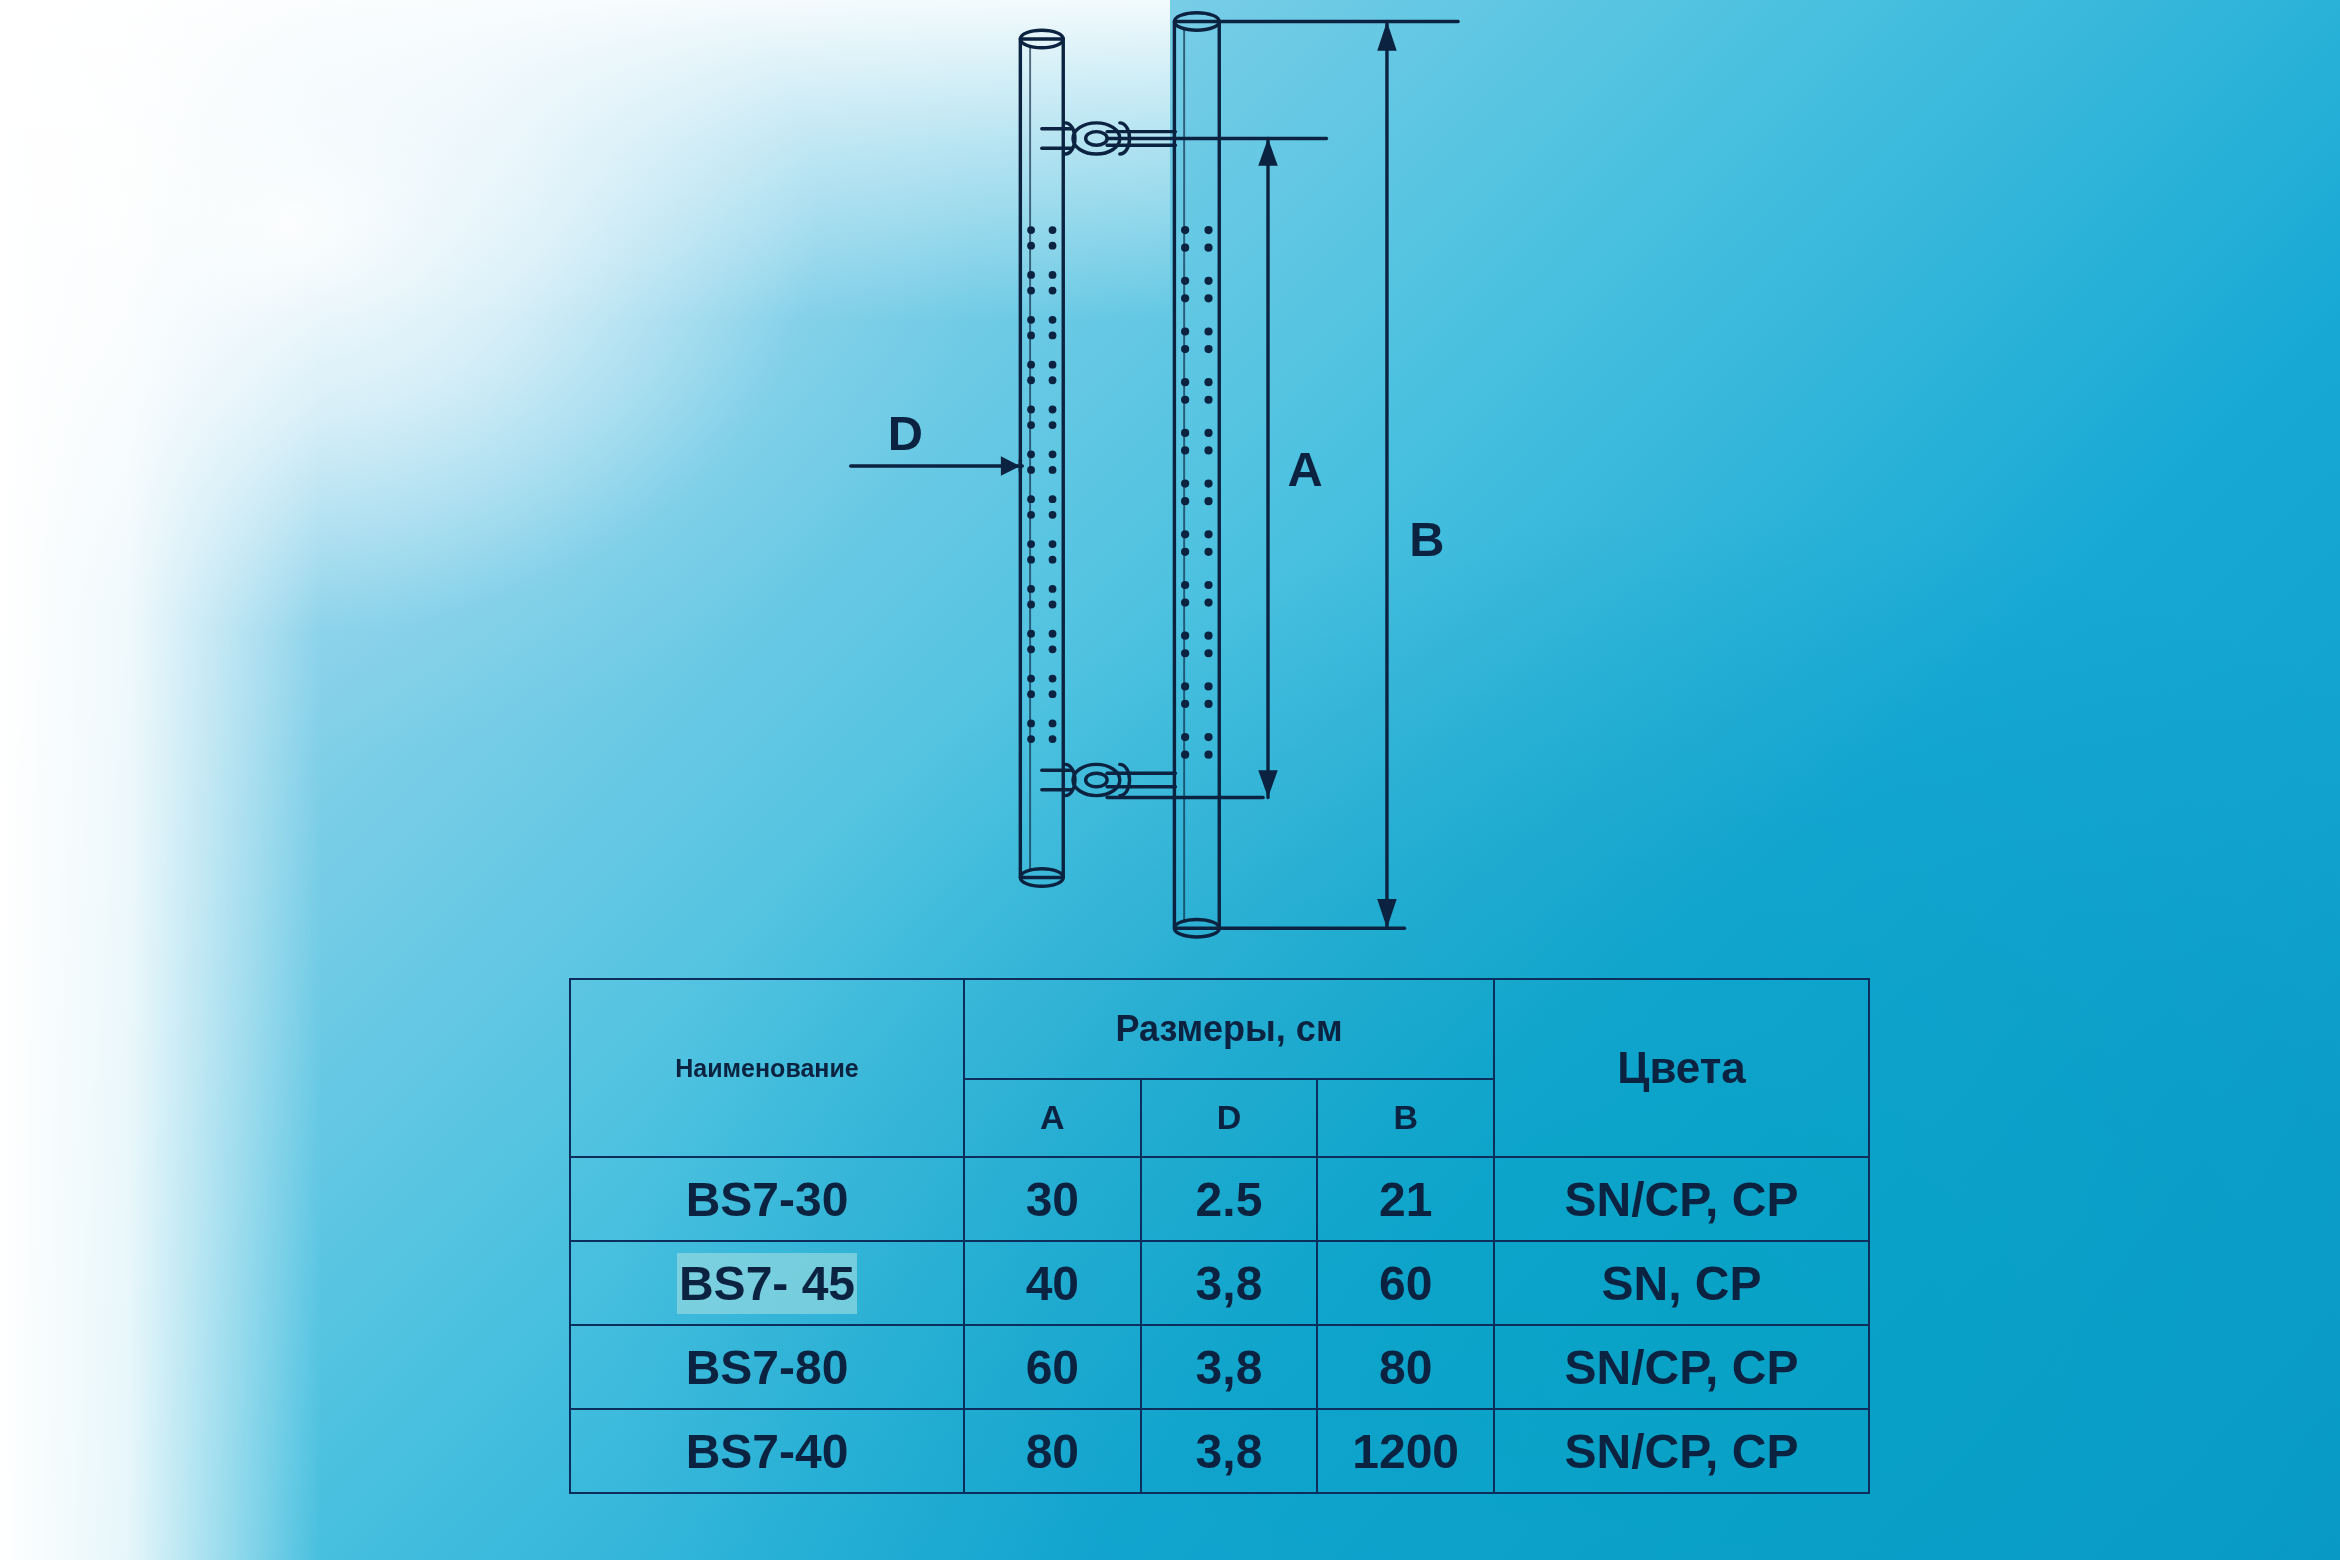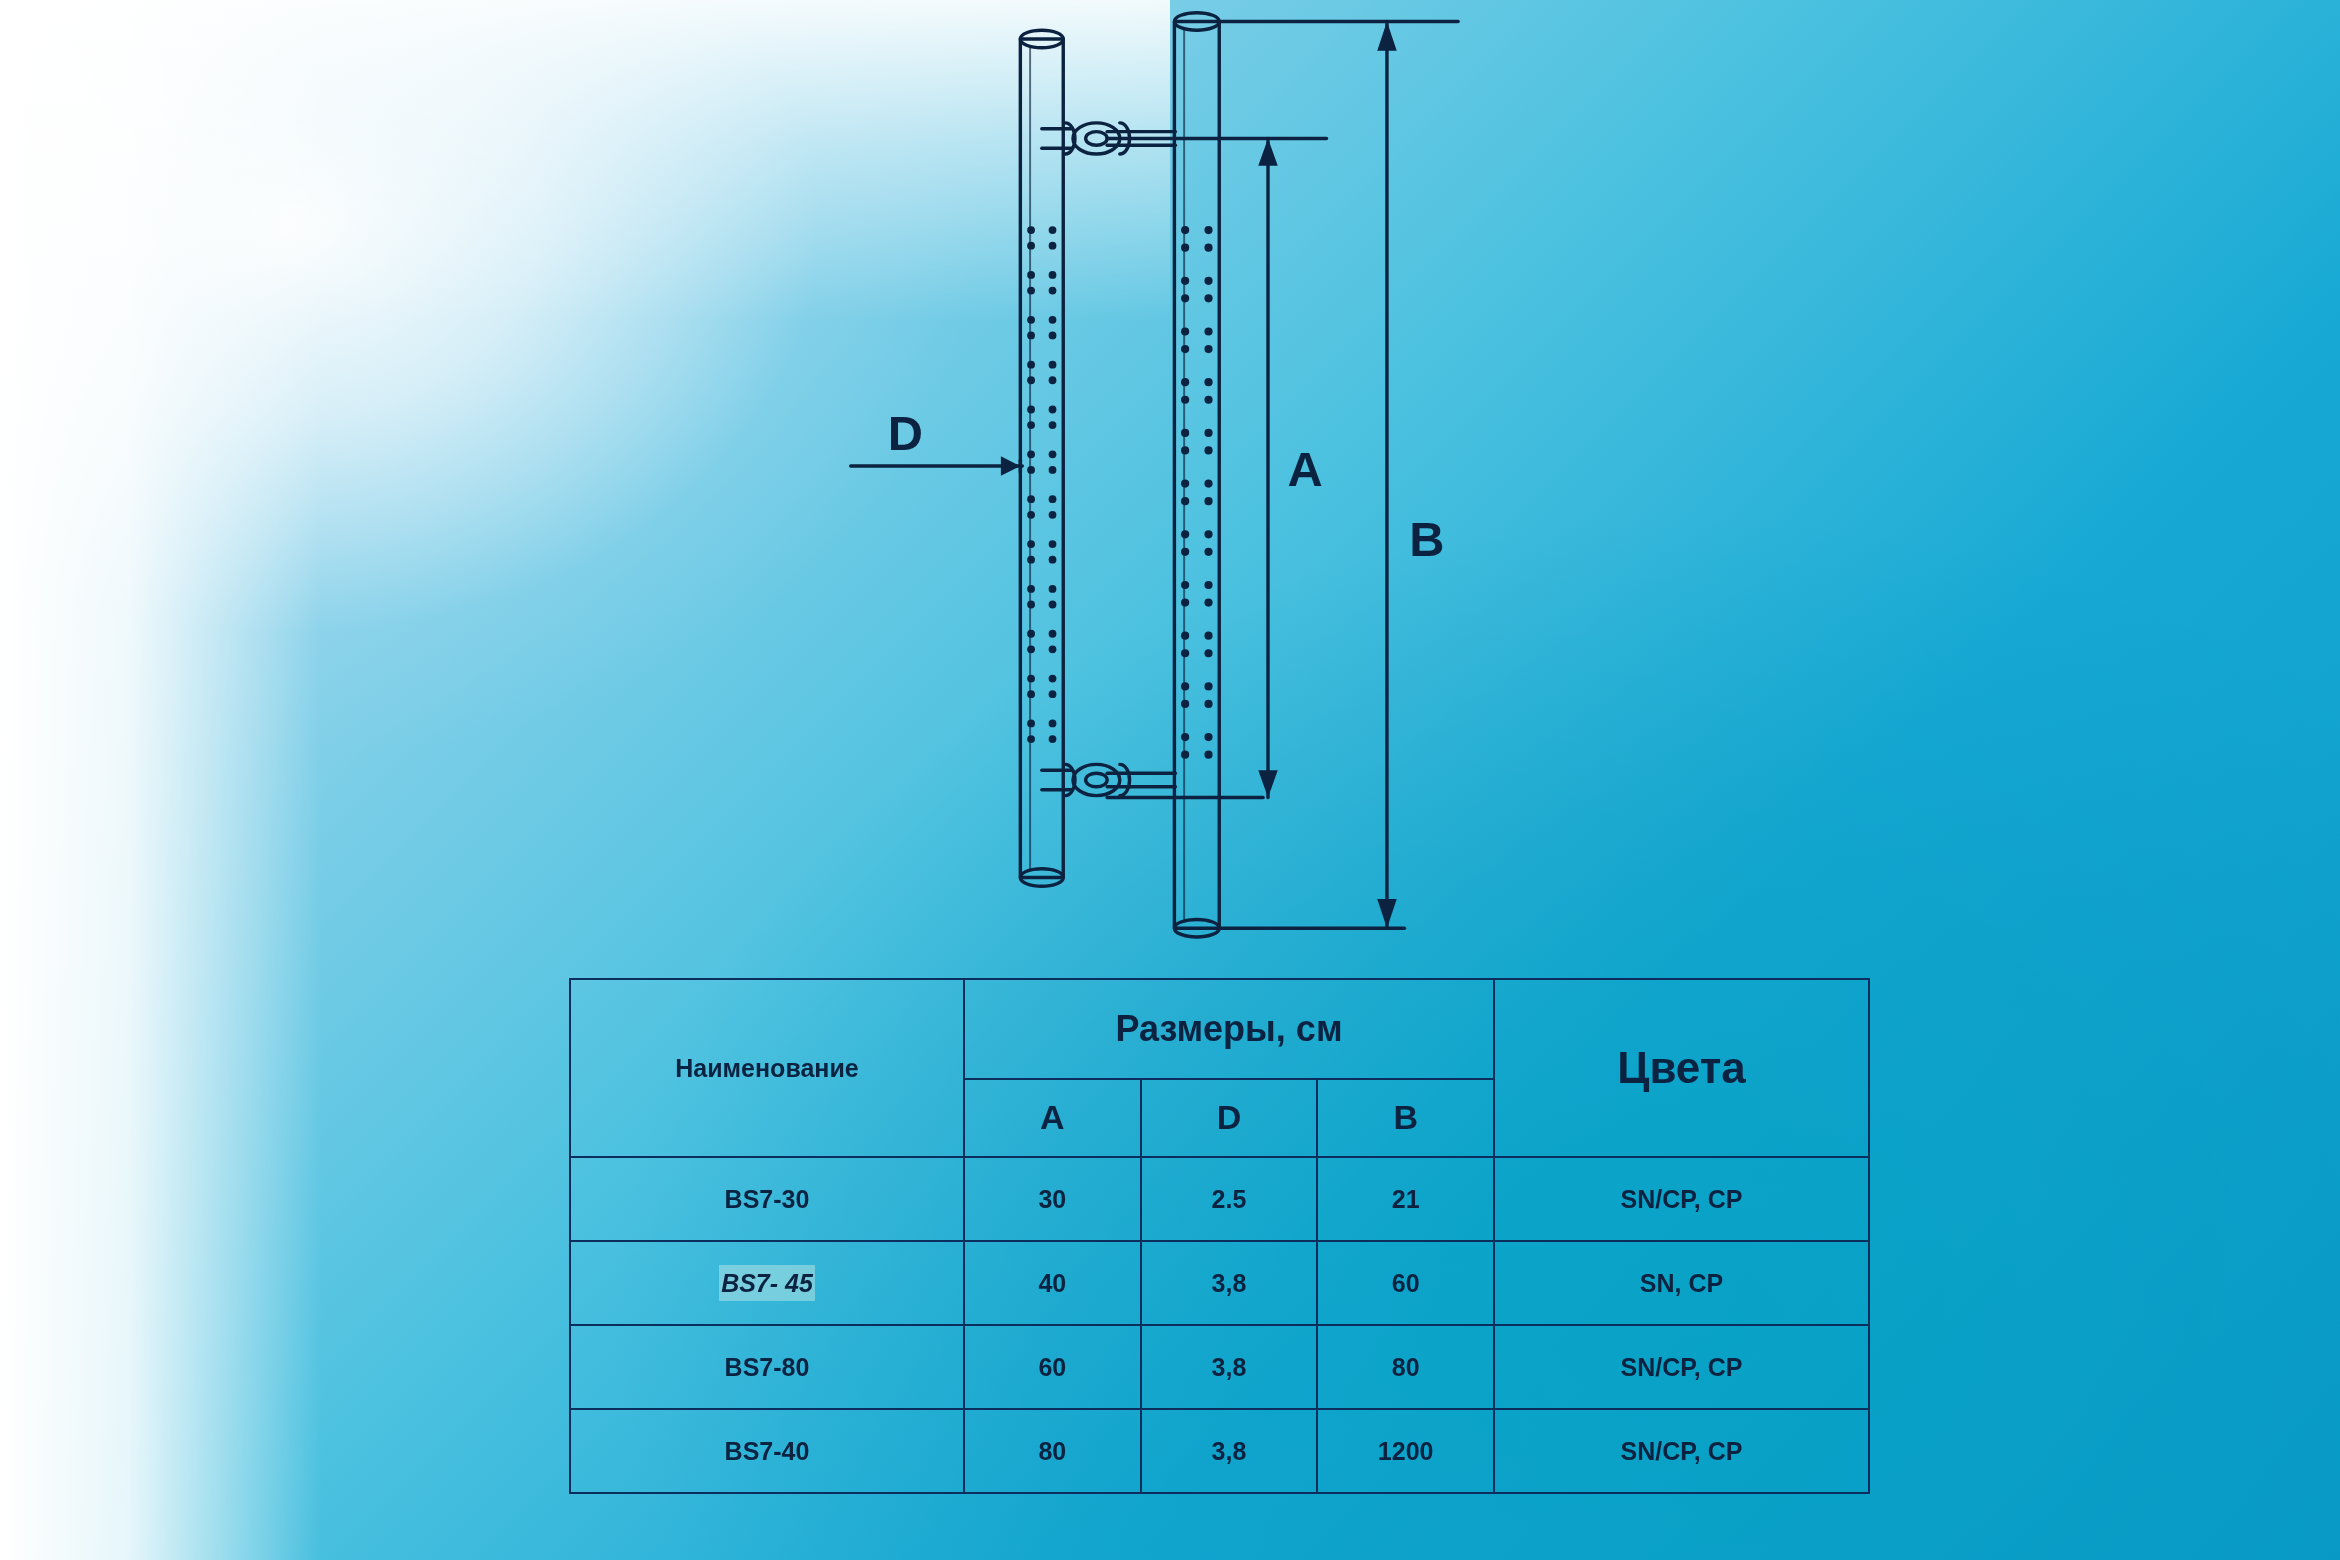--- a/index.html
+++ b/index.html
@@ -71,32 +71,31 @@
   .th-sub {
     font-size: 34px;
     height: 60px;
   }
   .th-colors {
     font-size: 44px;
     height: 174px;
   }
   .data-row td {
     height: 80px;
-    font-size: 25px;
+    font-size: 48px;
     font-weight: normal;
   }
   .c-name { width: 390px; }
   .c-a { width: 98px; }
   .c-d { width: 115px; }
   .c-b { width: 185px; }
   .c-colors { width: 371px; }
   .hl {
     background: rgba(173, 226, 226, 0.55);
     padding: 4px 2px;
-    font-style: italic;
   }
 </style>
 </head>
 <body>
 
 <div id="canvas">
   <div class="white-band-left"></div>
   <div class="white-band-top"></div>
 
   <svg id="drawing" width="2341" height="1560" viewBox="0 0 2400 1600">

